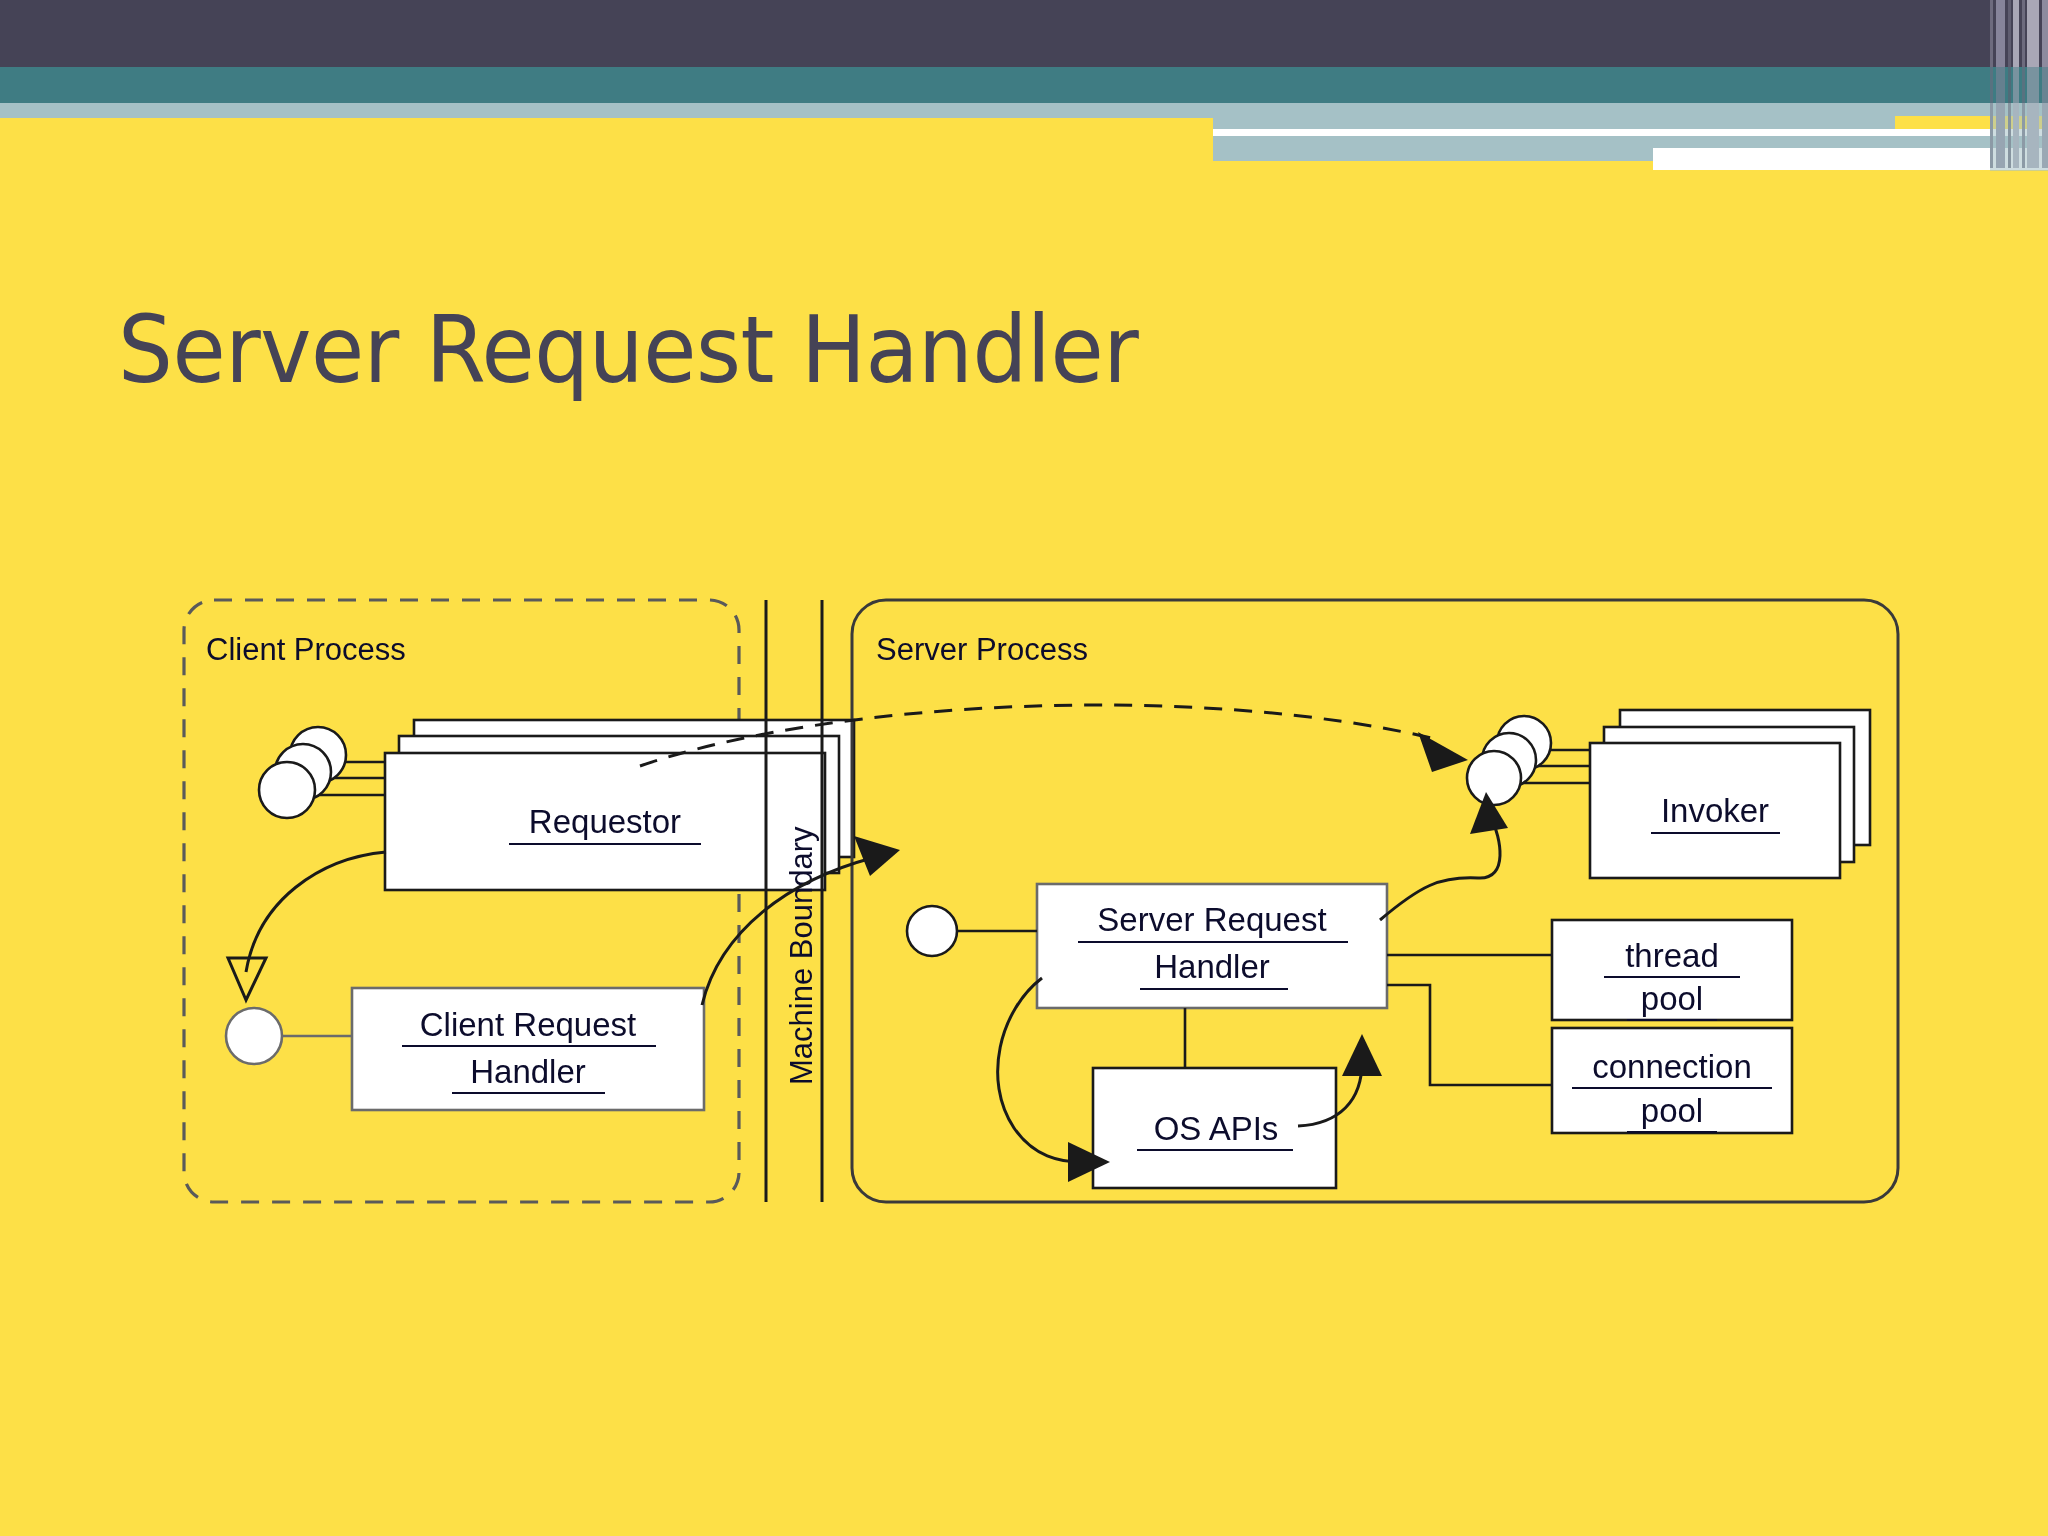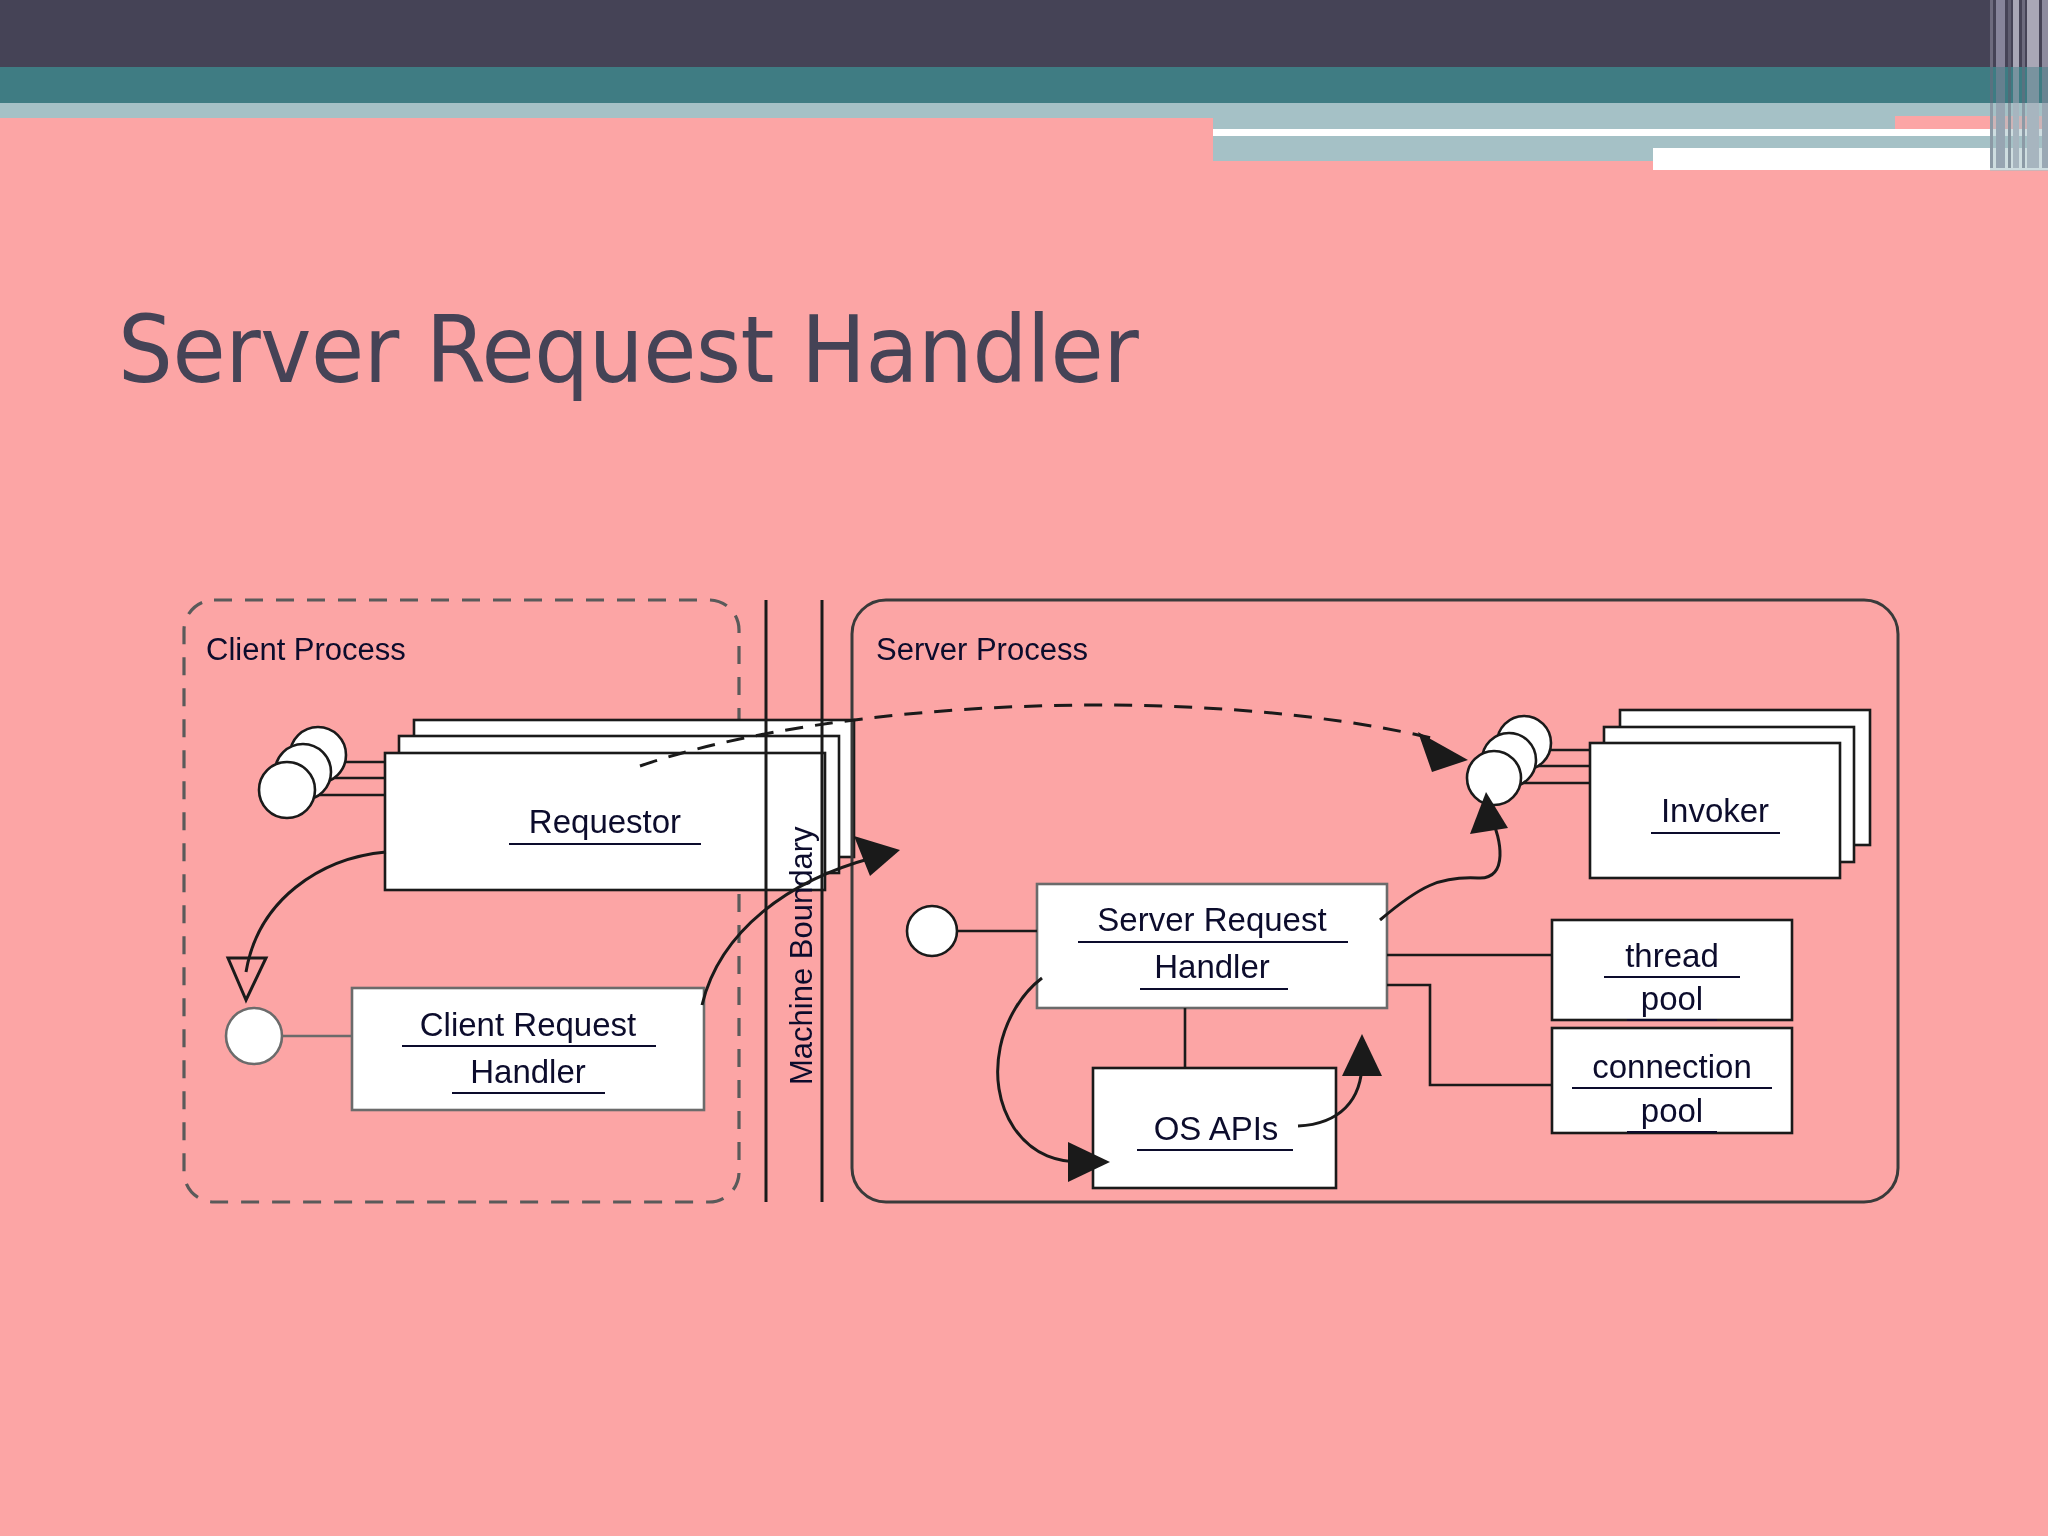--- a/index.html
+++ b/index.html
@@ -4,21 +4,21 @@
 <style>
   html, body {
     margin: 0;
     padding: 0;
     background: #ffffff;
   }
   #slide {
     position: relative;
     width: 2048px;
     height: 1536px;
-    background: #fca5a5;
+    background: #fde047;
     overflow: hidden;
     font-family: "Liberation Sans", sans-serif;
   }
 
   
   .band-dark {
     position: absolute;
     left: 0; top: 0;
     width: 2048px; height: 67px;
     background: #454356;

